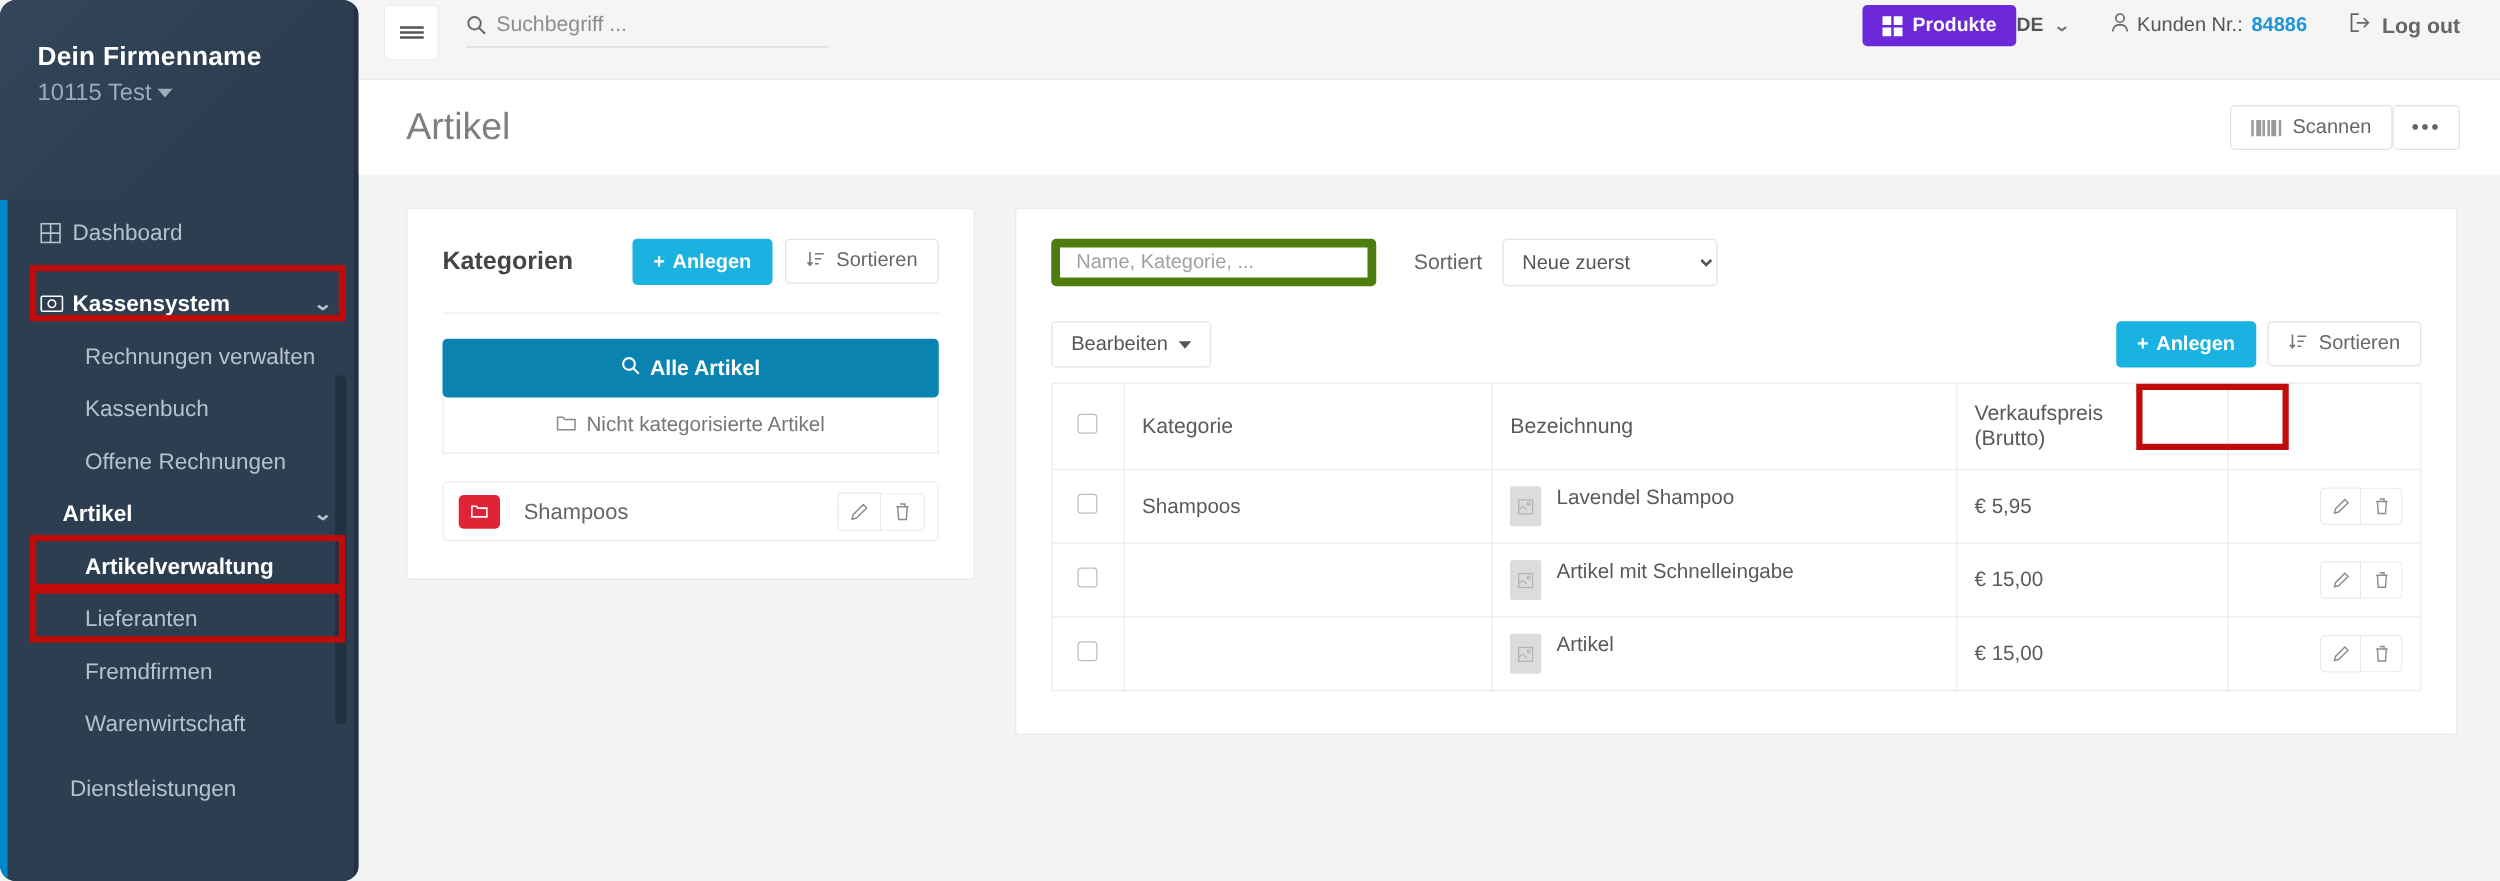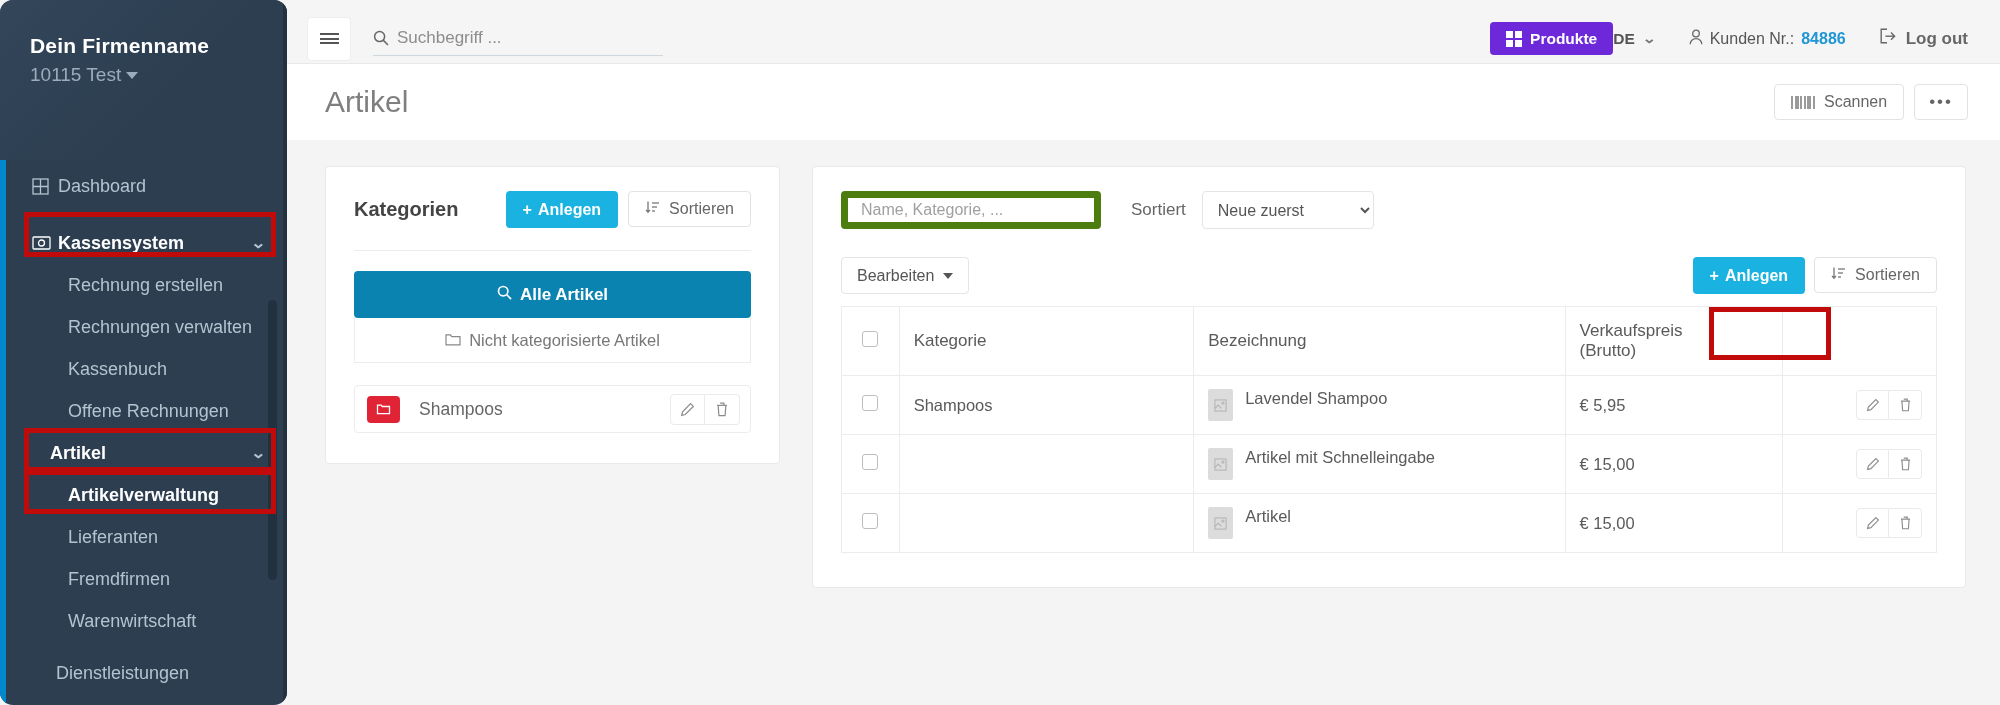--- a/index.html
+++ b/index.html
@@ -82,22 +82,22 @@
     border: 5px solid #c10b0b;
     pointer-events: none;
     z-index: 40;
   }
 
   
   .main { flex: 1 1 auto; height: 705px; position: relative; background: #f4f4f4; }
 
   .topbar {
     height: 64px; background: #f5f5f5;
-    display: flex; align-items: center;
-    padding: 14px 32px 0 20px;
+    display: flex; align-items: flex-start;
+    padding: 4px 32px 0 20px;
     border-bottom: 1px solid #e9e9e9;
   }
   .hamburger {
     width: 44px; height: 44px; background: #ffffff; border: 1px solid #eeeeee;
     border-radius: 4px; display: flex; align-items: center; justify-content: center;
     cursor: pointer; margin-right: 22px;
   }
   .hamburger span {
     display: block; width: 19px; height: 2px; background: #555; margin: 2.4px 0;
   }
@@ -135,21 +135,21 @@
   .logout {
     display: flex; align-items: center; gap: 9px; color: #666;
     font-size: 17px; margin-left: 34px; cursor: pointer; font-weight: bold;
   }
 
   .pagehead {
     height: 76px; display: flex; align-items: center;
     padding: 0 32px 0 38px; background: #ffffff;
   }
   .pagetitle { font-size: 30px; color: #7f7f7f; font-weight: normal; }
-  .pagehead-actions { margin-left: auto; display: flex; gap: 10px; }
+  .pagehead-actions { margin-left: auto; display: flex; gap: 0; }
   .btn-light {
     background: #fff; border: 1px solid #e2e2e2; border-radius: 4px;
     height: 36px; padding: 0 16px; color: #666; font-size: 16px;
     display: flex; align-items: center; gap: 9px; cursor: pointer;
     font-family: "Liberation Sans", sans-serif;
   }
   .barcode { display: flex; gap: 1.5px; align-items: center; }
   .barcode i { display: block; width: 2px; height: 13px; background: #9a9a9a; }
   .barcode i.w { width: 4px; }
   .btn-dots { padding: 0 14px; letter-spacing: 2px; font-size: 17px; }
@@ -294,23 +294,20 @@
         <span class="nico">
           <svg width="19" height="14" viewBox="0 0 19 14" fill="none" stroke="currentColor" stroke-width="1.3">
               <rect x="1" y="1" width="17" height="12" rx="1"></rect>
               <circle cx="9.5" cy="7" r="3"></circle>
             </svg>
         </span>
         <span>Kassensystem</span>
         <span class="chev">⌄</span>
       </div>
 
-      <div class="nav-item sub">
-        <span>Rechnung erstellen</span>
-      </div>
       <div class="nav-item sub">
         <span>Rechnungen verwalten</span>
       </div>
       <div class="nav-item sub">
         <span>Kassenbuch</span>
       </div>
       <div class="nav-item sub">
         <span>Offene Rechnungen</span>
       </div>
 

